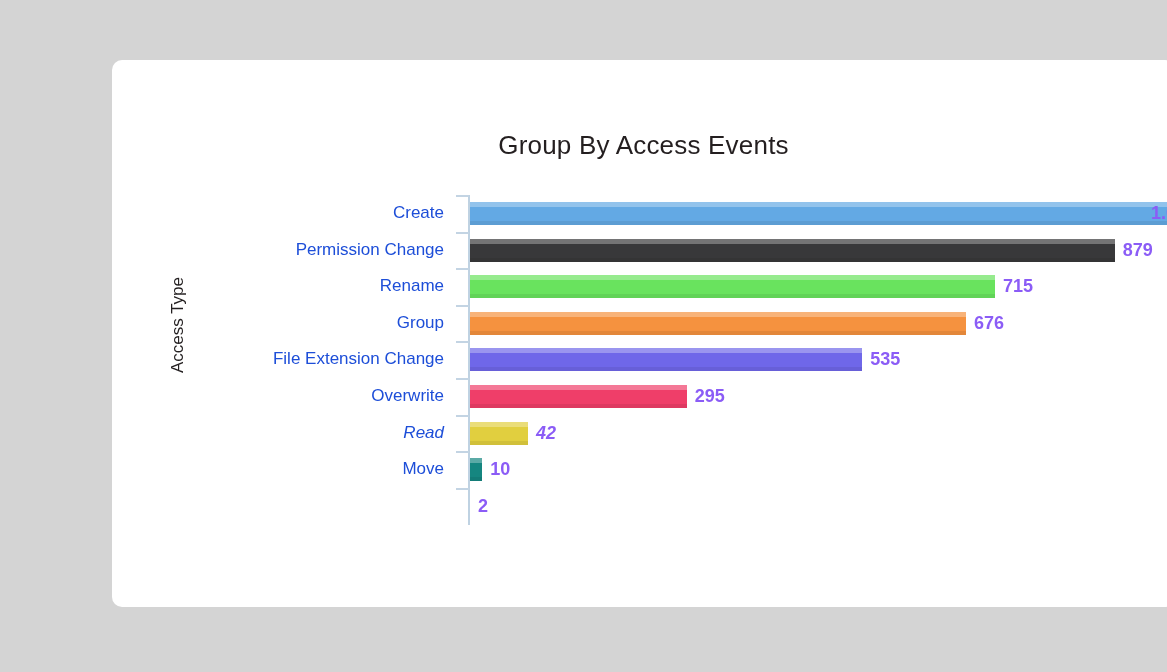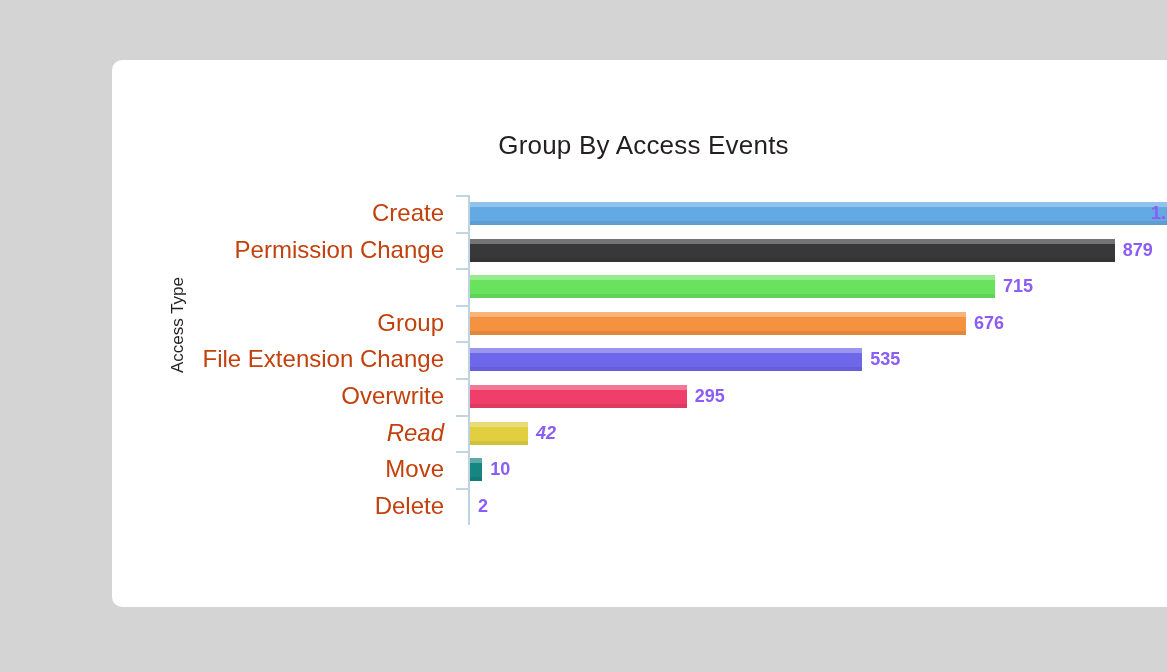--- a/index.html
+++ b/index.html
@@ -102,22 +102,22 @@
   }
 
   .cat-label {
     position: absolute;
     left: 0;
     top: 5px;
     width: 308px;
     text-align: right;
     padding-right: 12px;
     box-sizing: border-box;
-    font-size: 24px;
-    color: #c2410c;
+    font-size: 17px;
+    color: #1d4ed8;
     white-space: nowrap;
     line-height: 26px;
   }
 
   .bar-wrap {
     position: absolute;
     left: 322px;
     top: 7px;
     height: 23px;
     right: 0;
@@ -180,20 +180,21 @@
           <div class="row" style="top: 36.6px;">
             <div class="tick"></div>
             <div class="cat-label">Permission Change</div>
             <div class="bar-wrap">
               <div class="bar" style="width: 644.735px; background: rgb(56, 56, 58);"></div>
               <div class="bar-value" style="left: 652.735px;">879</div>
             </div>
           </div>
           <div class="row" style="top: 73.2px;">
             <div class="tick"></div>
+            <div class="cat-label">Rename</div>
             <div class="bar-wrap">
               <div class="bar" style="width: 524.944px; background: rgb(105, 227, 94);"></div>
               <div class="bar-value" style="left: 532.944px;">715</div>
             </div>
           </div>
           <div class="row" style="top: 109.8px;">
             <div class="tick"></div>
             <div class="cat-label">Group</div>
             <div class="bar-wrap">
               <div class="bar" style="width: 495.95px; background: rgb(245, 146, 63);"></div>
@@ -227,21 +228,20 @@
           <div class="row" style="top: 256.2px;">
             <div class="tick"></div>
             <div class="cat-label">Move</div>
             <div class="bar-wrap">
               <div class="bar" style="width: 12.208px; background: rgb(21, 134, 128);"></div>
               <div class="bar-value" style="left: 20.208px;">10</div>
             </div>
           </div>
           <div class="row" style="top: 292.8px;">
             <div class="tick"></div>
-            <div class="cat-label">Delete</div>
             <div class="bar-wrap">
               <div class="bar-value" style="left: 8px;">2</div>
             </div>
           </div>
         </div>
 
     </div>
   </div>
 
 </div>

